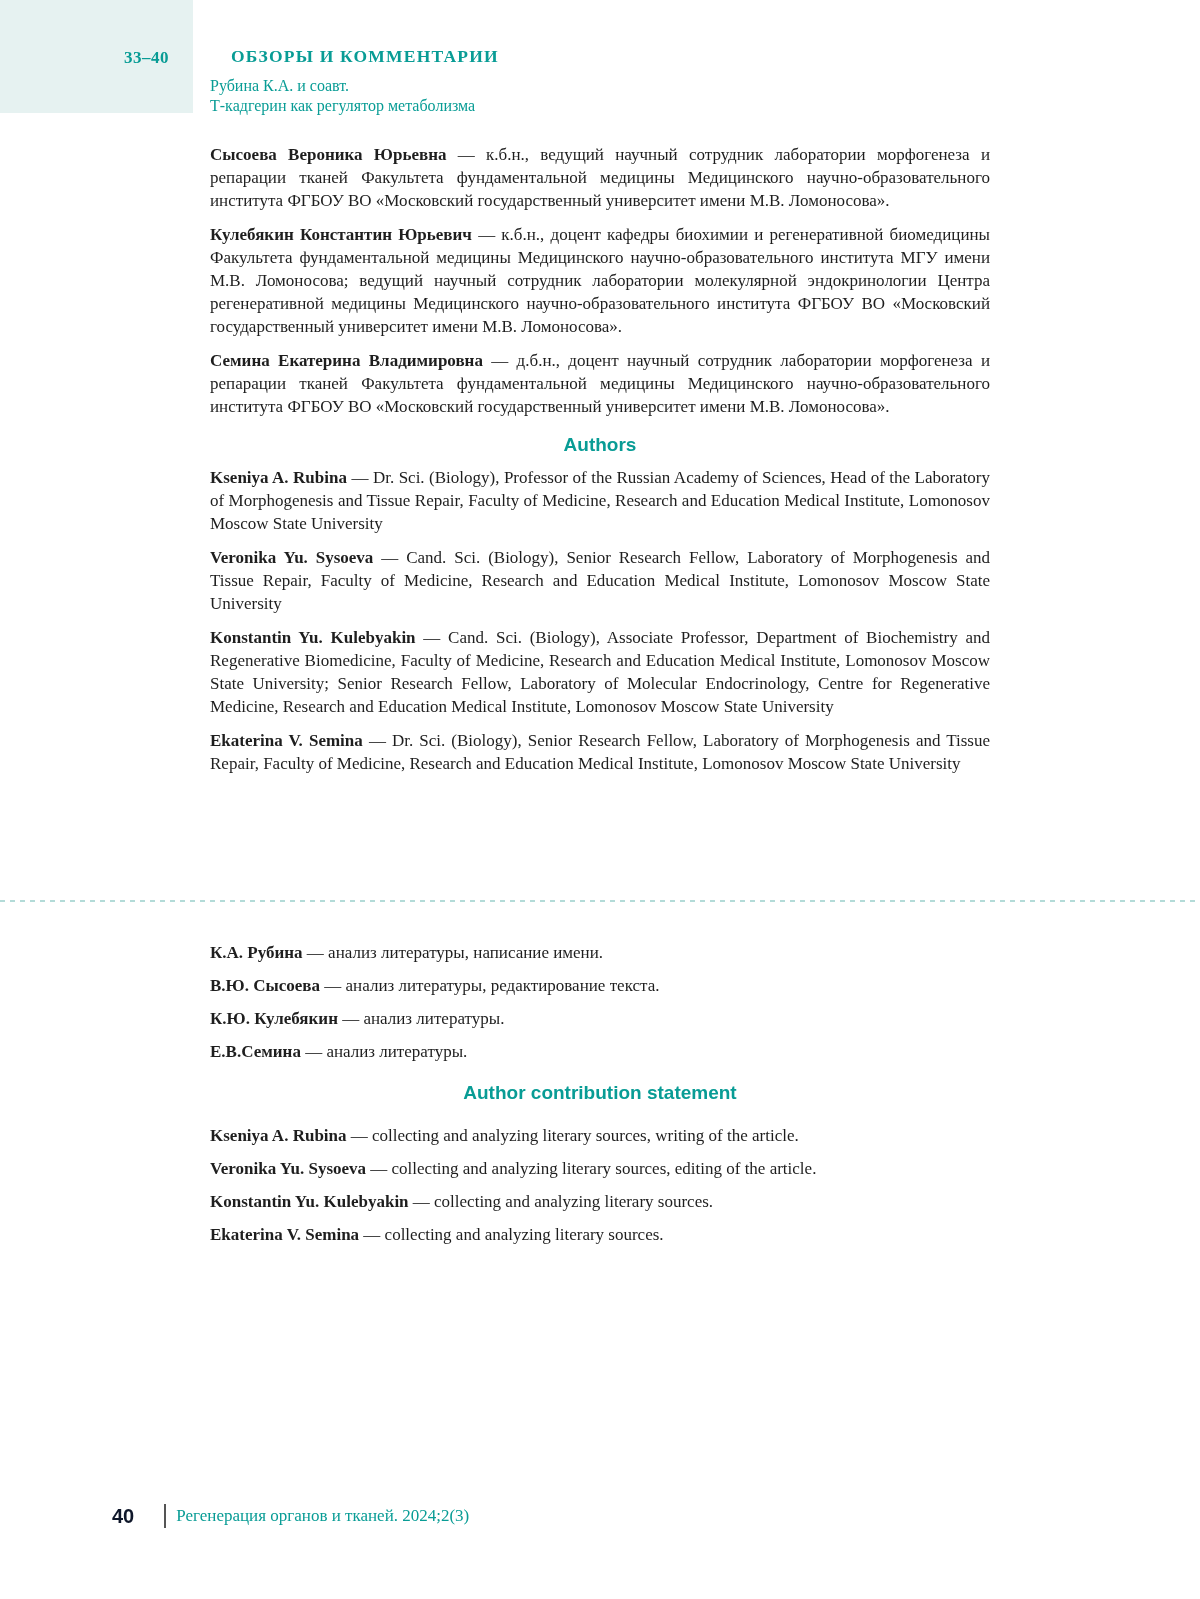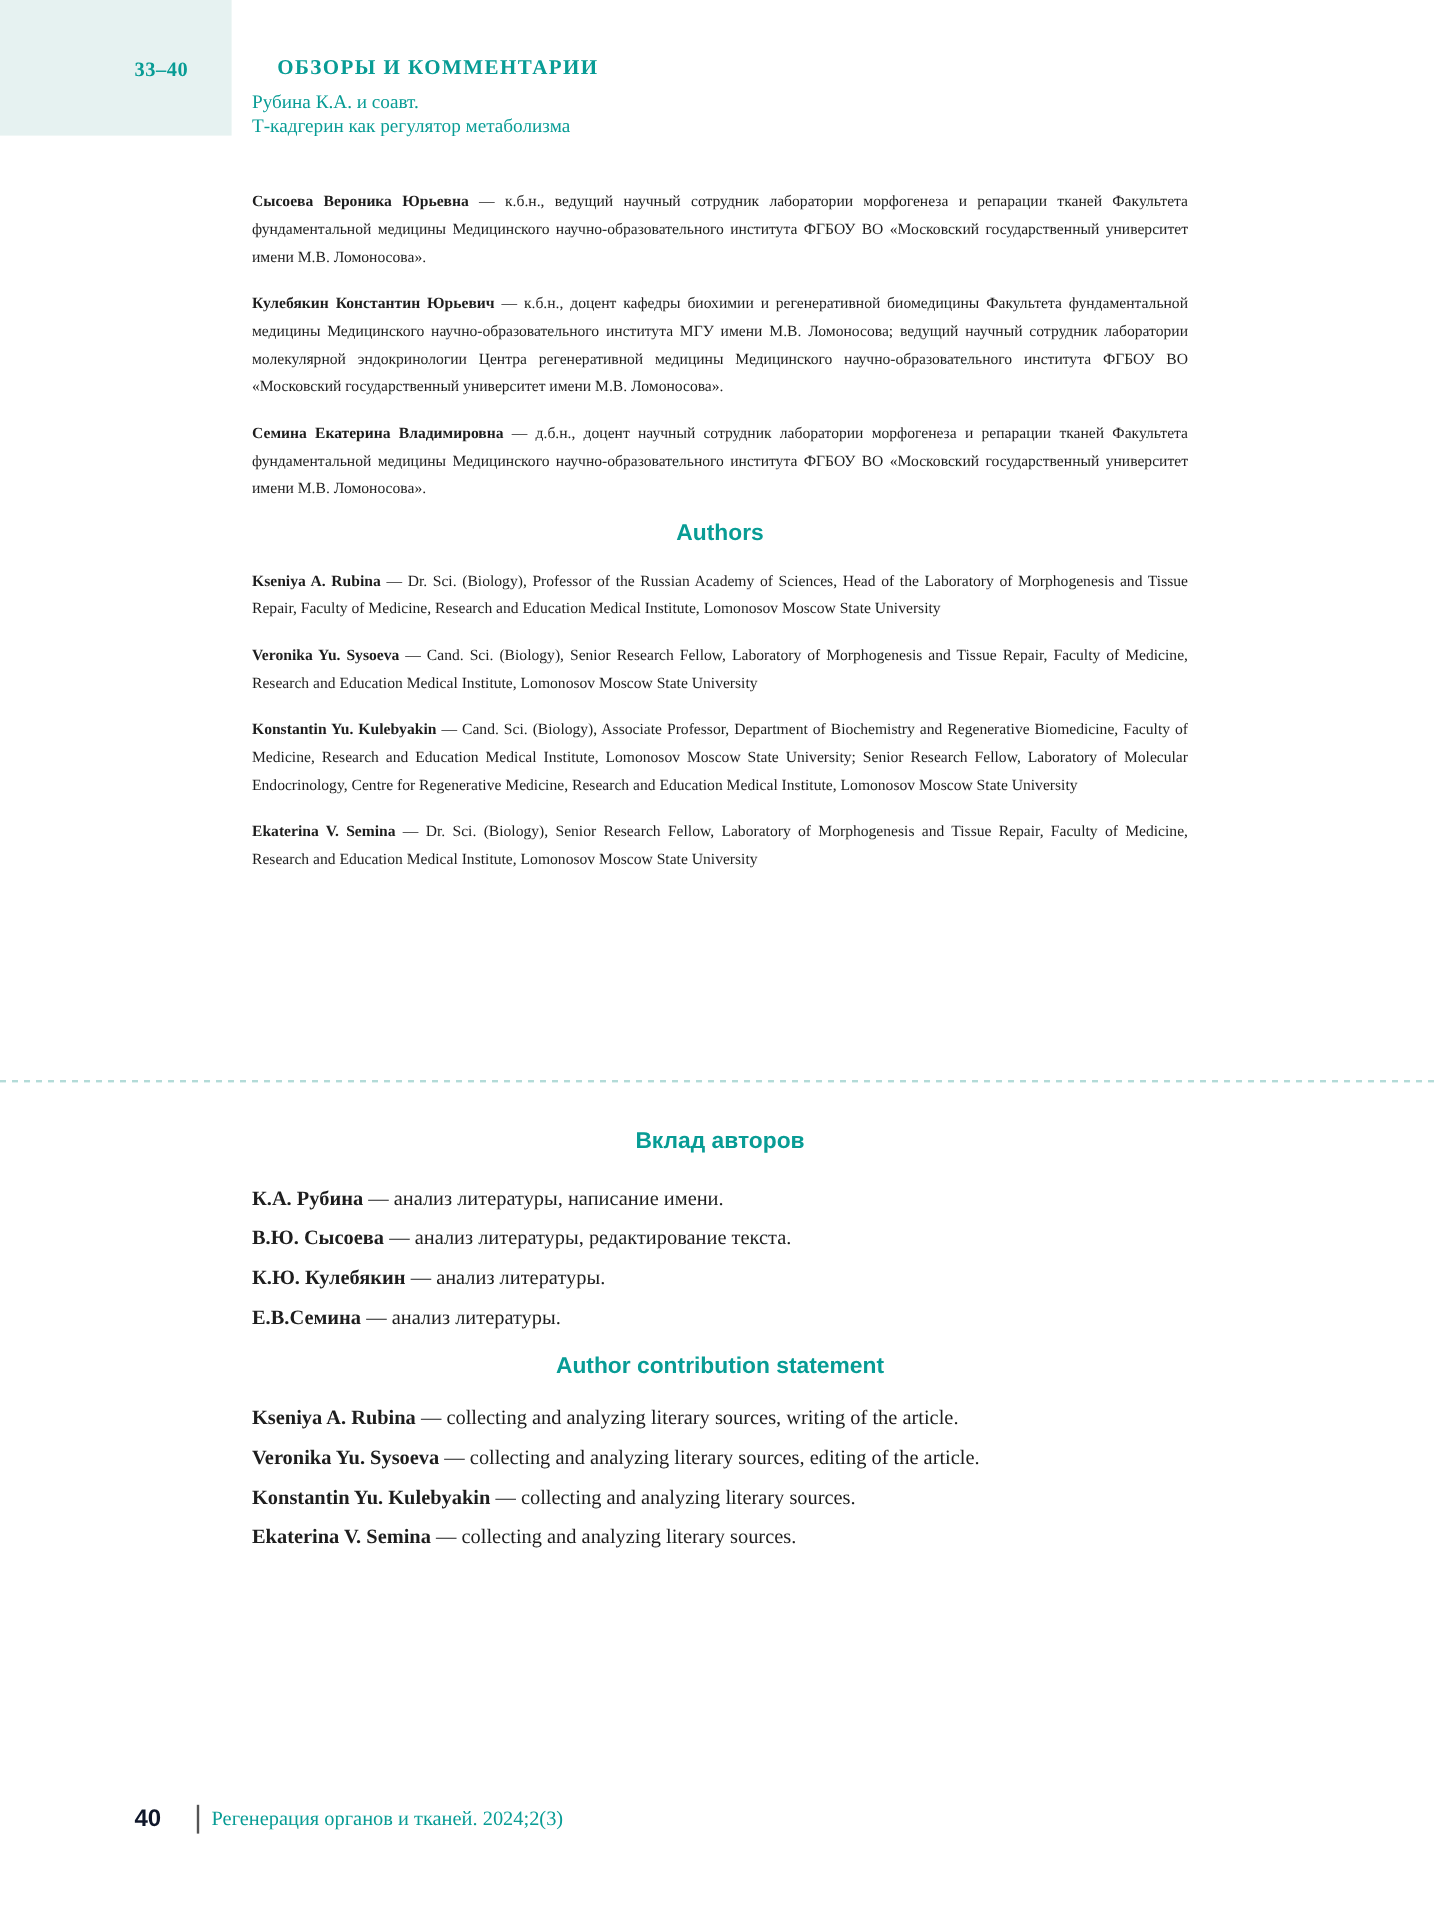--- a/index.html
+++ b/index.html
@@ -19,38 +19,38 @@
     font-family:"Liberation Serif","DejaVu Serif",serif;
     color:var(--ink);
   }
   
   .corner-box{
     position:absolute;left:0;top:0;
     width:193px;height:113px;
     background:var(--box);
   }
   .range{
-    position:absolute;right:36px;top:48px;
+    position:absolute;right:24px;top:48px;
     font-weight:bold;font-size:17px;color:var(--accent);
     letter-spacing:0.5px;
   }
   
   .running-head{position:absolute;left:210px;top:46px;width:780px;}
   .rh-section{
     font-weight:bold;font-size:17.5px;color:var(--accent);
     letter-spacing:1.2px;margin-bottom:9px;margin-left:21px;
   }
   .rh-author,.rh-title{
     font-size:16px;line-height:20px;color:var(--accent);
   }
   
   .main{position:absolute;left:210px;top:140px;width:780px;}
   .para{
-    margin:16px 0 11px 0;
-    font-size:13px;line-height:23px;
+    margin:3px 0 11px 0;
+    font-size:17px;line-height:23px;
     text-align:justify;
     hyphens:auto;-webkit-hyphens:auto;
   }
   .para b{font-weight:bold;}
   h2.sect{
     font-family:"Liberation Sans","DejaVu Sans",sans-serif;
     font-weight:bold;font-size:19px;line-height:22px;
     color:var(--accent);
     margin:16px 0 10px 0;
     text-align:center;
@@ -115,21 +115,20 @@
       <span>— Cand. Sci. (Biology), Senior Research Fellow, Laboratory of Morphogenesis and Tissue Repair, Faculty of Medicine, Research and Education Medical Institute, Lomonosov Moscow State University</span></p>
     <p class="para" lang="en"><b>Konstantin Yu. Kulebyakin</b>
       <span>— Cand. Sci. (Biology), Associate Professor, Department of Biochemistry and Regenerative Biomedicine, Faculty of Medicine, Research and Education Medical Institute, Lomonosov Moscow State University; Senior Research Fellow, Laboratory of Molecular Endocrinology, Centre for Regenerative Medicine, Research and Education Medical Institute, Lomonosov Moscow State University</span></p>
     <p class="para" lang="en"><b>Ekaterina V. Semina</b>
       <span>— Dr. Sci. (Biology), Senior Research Fellow, Laboratory of Morphogenesis and Tissue Repair, Faculty of Medicine, Research and Education Medical Institute, Lomonosov Moscow State University</span></p>
   </div>
 
   <div class="dashline"></div>
 
   <div class="contrib">
-    <h2 class="sect">Вклад авторов</h2>
 
     <p class="citem" lang="ru"><b>К.А. Рубина</b>
       <span>— анализ литературы, написание имени.</span></p>
     <p class="citem" lang="ru"><b>В.Ю. Сысоева</b>
       <span>— анализ литературы, редактирование текста.</span></p>
     <p class="citem" lang="ru"><b>К.Ю. Кулебякин</b>
       <span>— анализ литературы.</span></p>
     <p class="citem" lang="ru"><b>Е.В.Семина</b>
       <span>— анализ литературы.</span></p>
 

